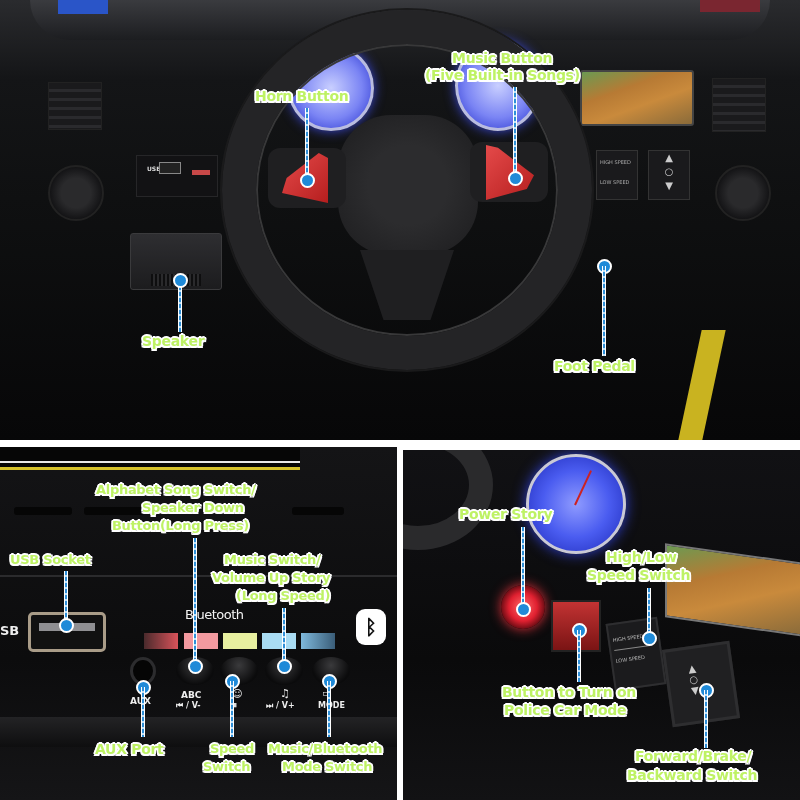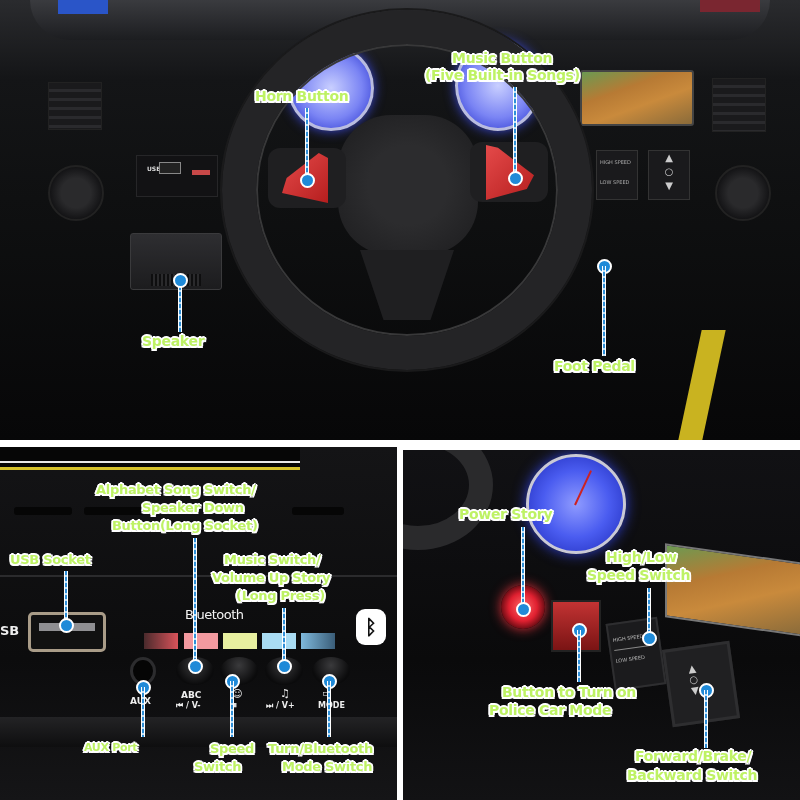--- a/index.html
+++ b/index.html
@@ -127,46 +127,46 @@
   <div class="abs" style="left:176px;top:254px;color:#eee;font-size:8px;font-weight:bold;">⏮ / V-</div>
   <div class="abs" style="left:232px;top:241px;color:#eee;font-size:10px;">☺</div>
   <div class="abs" style="left:230px;top:253px;color:#eee;font-size:9px;font-weight:bold;">⏯</div>
   <div class="abs" style="left:280px;top:240px;color:#eee;font-size:11px;">♫</div>
   <div class="abs" style="left:266px;top:254px;color:#eee;font-size:8px;font-weight:bold;">⏭ / V+</div>
   <div class="abs" style="left:322px;top:241px;color:#eee;font-size:9px;">▭</div>
   <div class="abs" style="left:318px;top:254px;color:#eee;font-size:8px;font-weight:bold;">MODE</div>
 
   <div class="label" style="left:96px;top:36px;font-size:13px;">Alphabet Song Switch/</div>
   <div class="label" style="left:142px;top:54px;font-size:13px;">Speaker Down</div>
-  <div class="label" style="left:112px;top:72px;font-size:13px;">Button(Long Socket)</div>
+  <div class="label" style="left:112px;top:72px;font-size:13px;">Button(Long Press)</div>
   <div class="lead" style="left:193px;top:91px;height:125px;"></div>
   <div class="dot" style="left:195px;top:219px;"></div>
 
   <div class="label" style="left:10px;top:106px;font-size:13px;">USB Socket</div>
   <div class="lead" style="left:64px;top:124px;height:50px;"></div>
   <div class="dot" style="left:66px;top:178px;"></div>
 
   <div class="label" style="left:224px;top:106px;font-size:13px;">Music Switch/</div>
   <div class="label" style="left:212px;top:124px;font-size:13px;">Volume Up Story</div>
-  <div class="label" style="left:236px;top:142px;font-size:13px;">(Long Press)</div>
+  <div class="label" style="left:236px;top:142px;font-size:13px;">(Long Speed)</div>
   <div class="lead" style="left:282px;top:161px;height:55px;"></div>
   <div class="dot" style="left:284px;top:219px;"></div>
 
   <div class="dot" style="left:143px;top:240px;"></div>
   <div class="lead" style="left:141px;top:240px;height:50px;"></div>
-  <div class="label" style="left:84px;top:295px;font-size:11px;">AUX Port</div>
+  <div class="label" style="left:95px;top:295px;font-size:14px;">AUX Port</div>
 
   <div class="dot" style="left:232px;top:234px;"></div>
   <div class="lead" style="left:230px;top:234px;height:56px;"></div>
   <div class="label" style="left:210px;top:295px;font-size:13px;">Speed</div>
-  <div class="label" style="left:194px;top:313px;font-size:13px;">Switch</div>
+  <div class="label" style="left:203px;top:313px;font-size:13px;">Switch</div>
 
   <div class="dot" style="left:329px;top:234px;"></div>
   <div class="lead" style="left:327px;top:234px;height:56px;"></div>
-  <div class="label" style="left:268px;top:295px;font-size:13px;">Turn/Bluetooth</div>
+  <div class="label" style="left:268px;top:295px;font-size:13px;">Music/Bluetooth</div>
   <div class="label" style="left:282px;top:313px;font-size:13px;">Mode Switch</div>
 </div>
 
 <div id="p-br" class="panel">
   <div class="abs" style="left:0;top:0;width:397px;height:350px;background:linear-gradient(180deg,#111114 0%,#0a0a0b 60%,#121214 100%);"></div>
   <div class="abs" style="left:-60px;top:-30px;width:150px;height:130px;border-radius:50%;border:24px solid #2a2a2c;box-sizing:border-box;"></div>
 
   <div class="abs" style="left:123px;top:4px;width:94px;height:94px;border-radius:50%;background:radial-gradient(circle,#8f9bff 0%,#4a5cf0 50%,#2a38c8 85%);border:3px solid #c9c9d6;box-shadow:0 0 14px #2f3fd0;">
     <div class="abs" style="left:45px;top:10px;width:2px;height:38px;background:#c22;transform:rotate(25deg);transform-origin:bottom center;"></div>
   </div>
@@ -192,19 +192,19 @@
   <div class="dot" style="left:120px;top:159px;"></div>
 
   <div class="label" style="left:203px;top:100px;font-size:14px;">High/Low</div>
   <div class="label" style="left:184px;top:118px;font-size:14px;">Speed Switch</div>
   <div class="lead" style="left:244px;top:138px;height:50px;"></div>
   <div class="dot" style="left:246px;top:188px;"></div>
 
   <div class="dot" style="left:176px;top:180px;"></div>
   <div class="lead" style="left:174px;top:180px;height:52px;"></div>
   <div class="label" style="left:99px;top:235px;font-size:14px;">Button to Turn on</div>
-  <div class="label" style="left:86px;top:253px;font-size:14px;">Police Car Mode</div>
+  <div class="label" style="left:101px;top:253px;font-size:14px;">Police Car Mode</div>
 
   <div class="dot" style="left:303px;top:240px;"></div>
   <div class="lead" style="left:301px;top:240px;height:58px;"></div>
   <div class="label" style="left:232px;top:299px;font-size:14px;">Forward/Brake/</div>
   <div class="label" style="left:224px;top:318px;font-size:14px;">Backward Switch</div>
 </div>
 
 </body></html>

